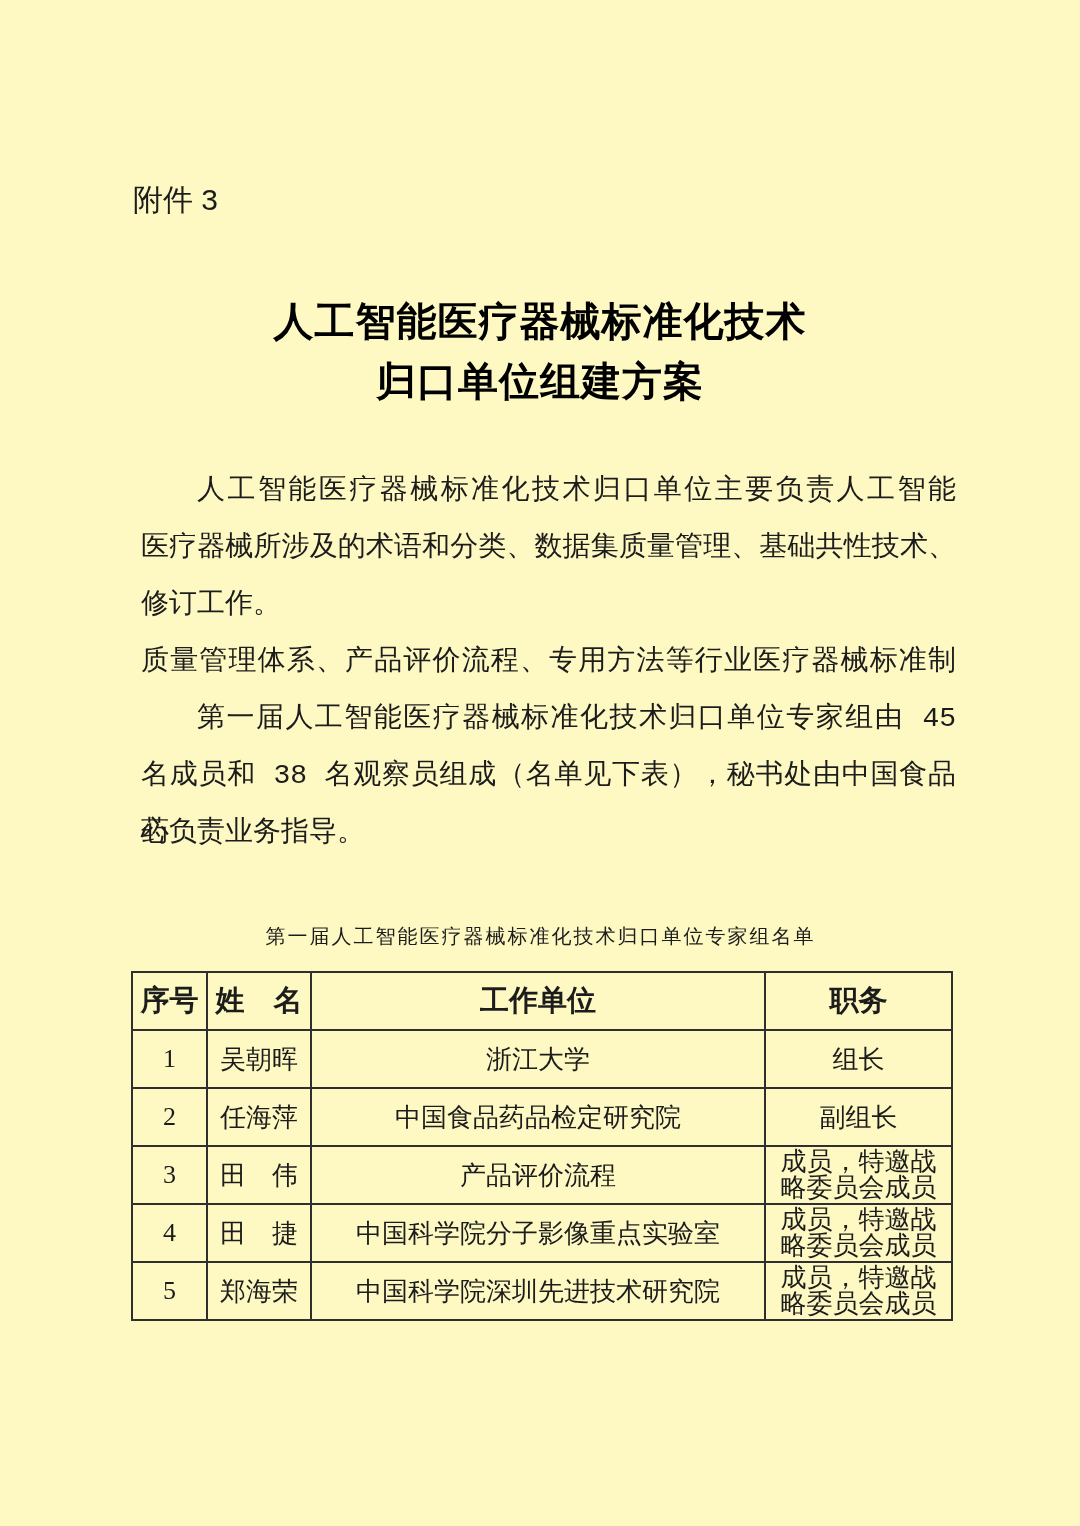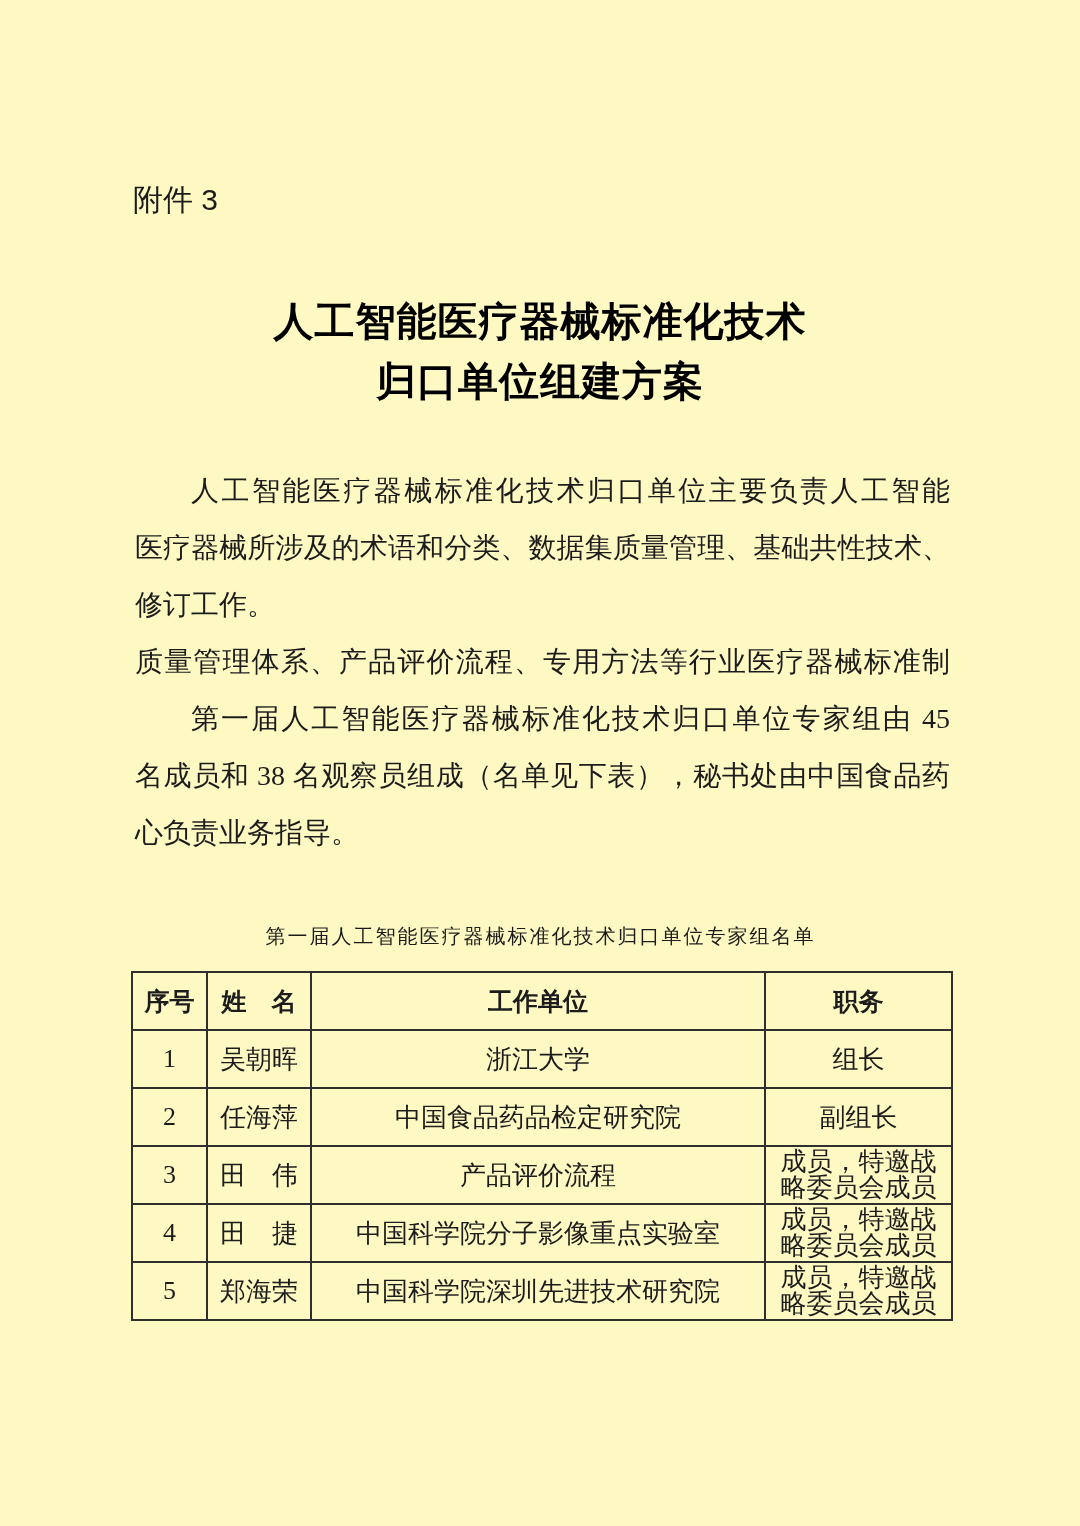--- a/index.html
+++ b/index.html
@@ -29,24 +29,25 @@
     top: 292px;
     text-align: center;
     font-weight: 700;
     font-size: 40px;
     line-height: 60px;
     color: #000000;
     letter-spacing: 1px;
   }
   .body-text {
     position: absolute;
-    left: 135px;
+    left: 141px;
     width: 815px;
     top: 462px;
     font-size: 28px;
+    font-family: Liberation Mono, monospace;
   }
   .body-text .line {
     height: 57px;
     line-height: 57px;
     white-space: nowrap;
   }
   .body-text .line.just {
     white-space: normal;
     text-align: justify;
     text-align-last: justify;
@@ -75,21 +76,21 @@
     border: 2px solid #2f2f2f;
     text-align: center;
     vertical-align: middle;
     height: 56px;
     padding: 0;
     overflow: hidden;
   }
   .expert-table th {
     font-family: "Liberation Sans", "DejaVu Sans", sans-serif;
     font-weight: 600;
-    font-size: 25px;
+    font-size: 29px;
     color: #1c1c1c;
   }
   .expert-table td {
     font-size: 26px;
     color: #1c1c1c;
   }
   .expert-table td.num {
     font-family: "Liberation Serif", "DejaVu Serif", serif;
     font-size: 26px;
   }

